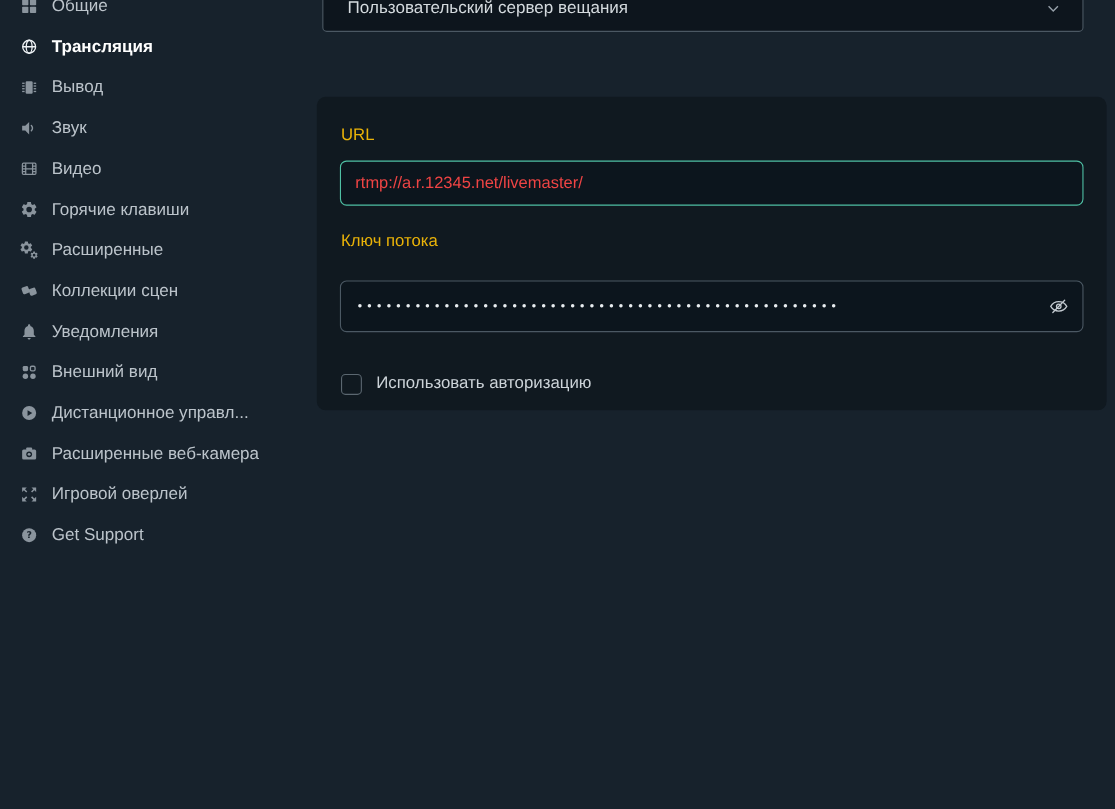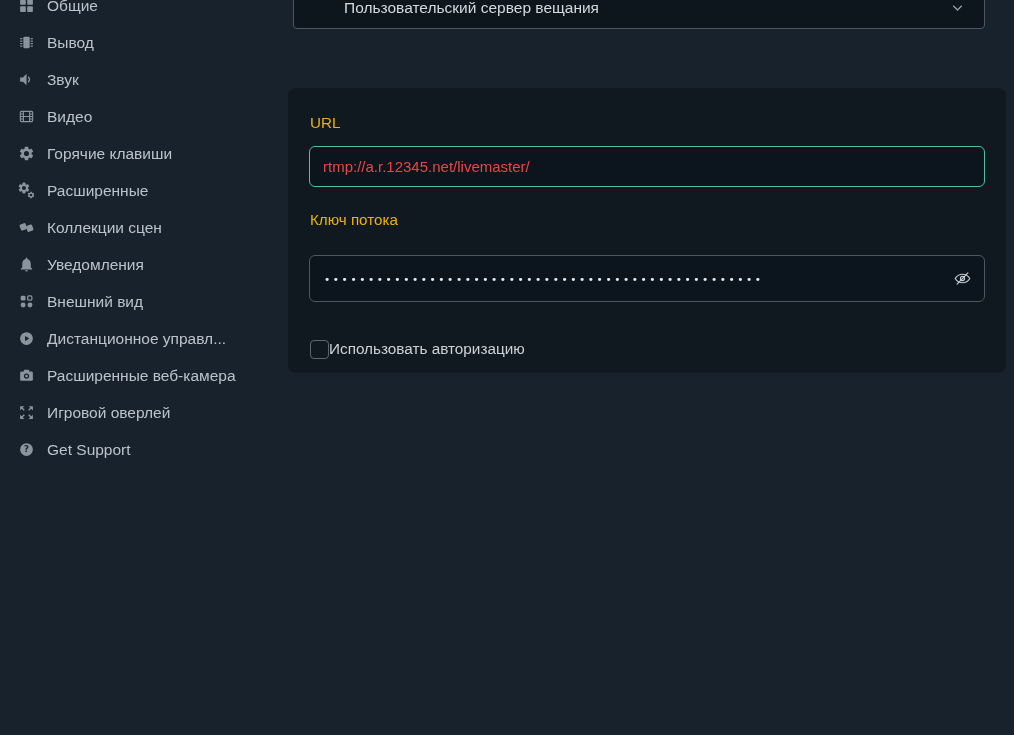--- a/index.html
+++ b/index.html
@@ -42,21 +42,21 @@
   .side-item.active .side-icon{color:#eef2f5;}
 
   
   .service-select{
     position:absolute;left:293px;top:-14px;width:692px;height:43px;
     background:#0d151d;border:1px solid var(--border-gray);border-radius:4px;
     display:flex;align-items:center;padding:0 18px 0 22px;cursor:pointer;
   }
   .service-select .sel-text{
     flex:1;font-size:15.5px;color:#d4dade;
-    white-space:nowrap;overflow:hidden;margin-left:28px;
+    white-space:nowrap;overflow:hidden;
   }
   .service-select .chev{width:17px;height:17px;color:#96a0a9;}
   .service-select .chev svg{width:17px;height:17px;display:block;}
 
   .card{
     position:absolute;left:288px;top:88px;width:718px;height:285px;
     background:var(--card-bg);border-radius:8px;
   }
   .field-label{
     position:absolute;left:22px;font-size:15.2px;color:#eab308;
@@ -93,39 +93,49 @@
 
   .auth-row{
     position:absolute;left:22px;top:251px;height:20px;
     display:flex;align-items:center;cursor:pointer;
   }
   .checkbox{
     width:19px;height:19px;border:1px solid #5b6770;border-radius:4px;
     background:transparent;flex:0 0 19px;
   }
   .auth-label{
-    font-size:15.3px;color:#ccd3d8;white-space:nowrap;
+    margin-left:13px;font-size:15.3px;color:#ccd3d8;white-space:nowrap;
   }
 </style>
 </head>
 <body>
 
 <div class="screen">
 
   <nav class="sidebar">
       <div class="side-item">
         <span class="side-icon">
           <svg viewBox="0 0 24 24" fill="currentColor">
             <rect x="3" y="3" width="8" height="8" rx="1"></rect>
             <rect x="13" y="3" width="8" height="8" rx="1"></rect>
             <rect x="3" y="13" width="8" height="8" rx="1"></rect>
             <rect x="13" y="13" width="8" height="8" rx="1"></rect>
           </svg>
         </span>
         <span class="side-label">Общие</span>
+      </div>
+      <div class="side-item active">
+        <span class="side-icon">
+          <svg viewBox="0 0 24 24" fill="none" stroke="currentColor" stroke-width="1.7">
+            <circle cx="12" cy="12" r="8.3"></circle>
+            <path d="M3.7 12h16.6"></path>
+            <ellipse cx="12" cy="12" rx="3.8" ry="8.3"></ellipse>
+          </svg>
+        </span>
+        <span class="side-label">Трансляция</span>
       </div>
       <div class="side-item">
         <span class="side-icon">
           <svg viewBox="0 0 24 24" fill="currentColor">
             <rect x="7.5" y="4" width="9" height="16" rx="1.5"></rect>
             <rect x="3" y="5.8" width="3.2" height="1.7"></rect>
             <rect x="3" y="9.3" width="3.2" height="1.7"></rect>
             <rect x="3" y="12.8" width="3.2" height="1.7"></rect>
             <rect x="3" y="16.3" width="3.2" height="1.7"></rect>
             <rect x="17.8" y="5.8" width="3.2" height="1.7"></rect>

